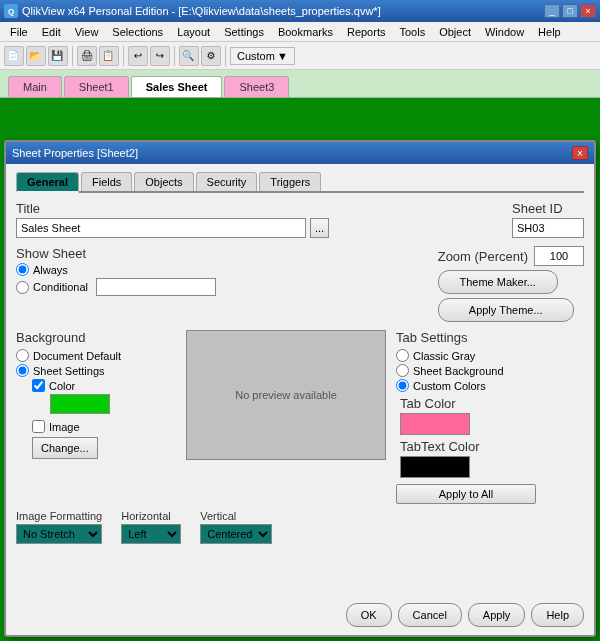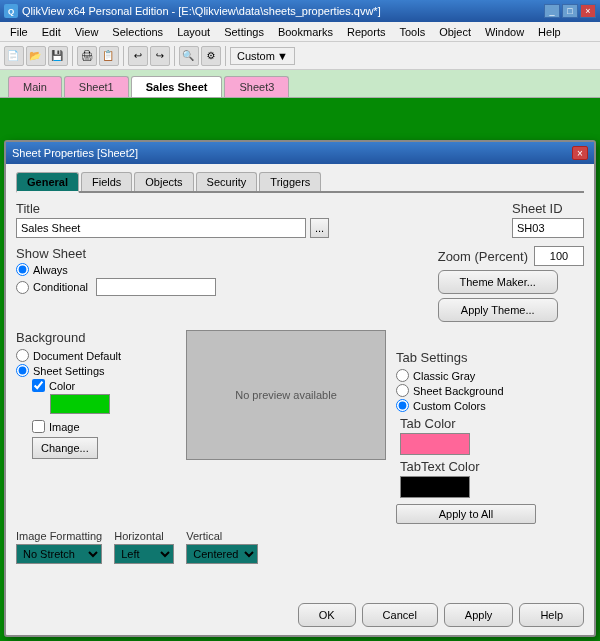--- a/index.html
+++ b/index.html
@@ -172,24 +172,24 @@
       padding: 1px 2px;
       font-size: 11px;
       height: 20px;
       cursor: pointer;
     }
 
     
     .btn {
       border: 1px solid #888;
       background: linear-gradient(to bottom, #f5f5f5, #ddd);
-      padding: 3px 20px;
-      font-size: 11px;
-      cursor: pointer;
-      border-radius: 6px;
+      padding: 3px 14px;
+      font-size: 11px;
+      cursor: pointer;
+      border-radius: 11px;
       height: 24px;
       display: flex; align-items: center;
     }
 
     .bottom-buttons {
       position: absolute;
       bottom: 8px;
       right: 10px;
       display: flex;
       gap: 6px;
@@ -239,21 +239,21 @@
       background: linear-gradient(to bottom, #f5f5f5, #ddd);
       padding: 2px 8px;
       font-size: 11px;
       cursor: pointer;
       margin-top: 2px;
       height: 22px;
     }
 
     .image-formatting-row {
       display: flex;
-      gap: 12px;
+      gap: 19px;
       align-items: flex-end;
       margin-top: 6px;
     }
     .format-col { display: flex; flex-direction: column; }
     .format-col label { font-size: 11px; margin-bottom: 2px; }
   </style>
 </head>
 <body>
 
 <div class="title-bar">
@@ -360,21 +360,21 @@
           </div>
         </div>
         <div style="display:flex; flex-direction:column; align-items:flex-start; gap:4px; margin-left:10px;">
           <div style="display:flex; align-items:center; gap:6px;justify-content:flex-end;">
             <span class="form-label">Zoom (Percent)</span>
             <input type="text" class="text-input zoom-input" value="100" style="">
           </div>
           <button class="btn" style="width:120px; justify-content:center;">
             <span>Theme Maker...</span>
           </button>
-          <button class="btn" style="width:120px; justify-content:center;">
+          <button class="btn" style="width:136px; justify-content:center;">
             <span>Apply Theme...</span>
           </button>
         </div>
       </div>
 
       <div style="display:flex; gap:10px; margin-bottom:6px;">
 
         <div style="min-width:160px;">
           <div class="form-label" style="margin-bottom:4px;">Background</div>
           <div class="radio-row">
@@ -400,21 +400,21 @@
             <button class="change-btn">
               <span>Change...</span>
             </button>
           </div>
         </div>
 
         <div class="preview-area">
           <span>No preview available</span>
         </div>
 
-        <div style="min-width:140px;margin-top:20px;">
+        <div style="min-width:140px;">
           <div class="form-label" style="margin-bottom:4px;">Tab Settings</div>
           <div class="radio-row">
             <input type="radio" name="tabsettings" id="classicgray" style="">
             <label for="classicgray">Classic Gray</label>
           </div>
           <div class="radio-row">
             <input type="radio" name="tabsettings" id="sheetbg" style="">
             <label for="sheetbg">Sheet Background</label>
           </div>
           <div class="radio-row">

